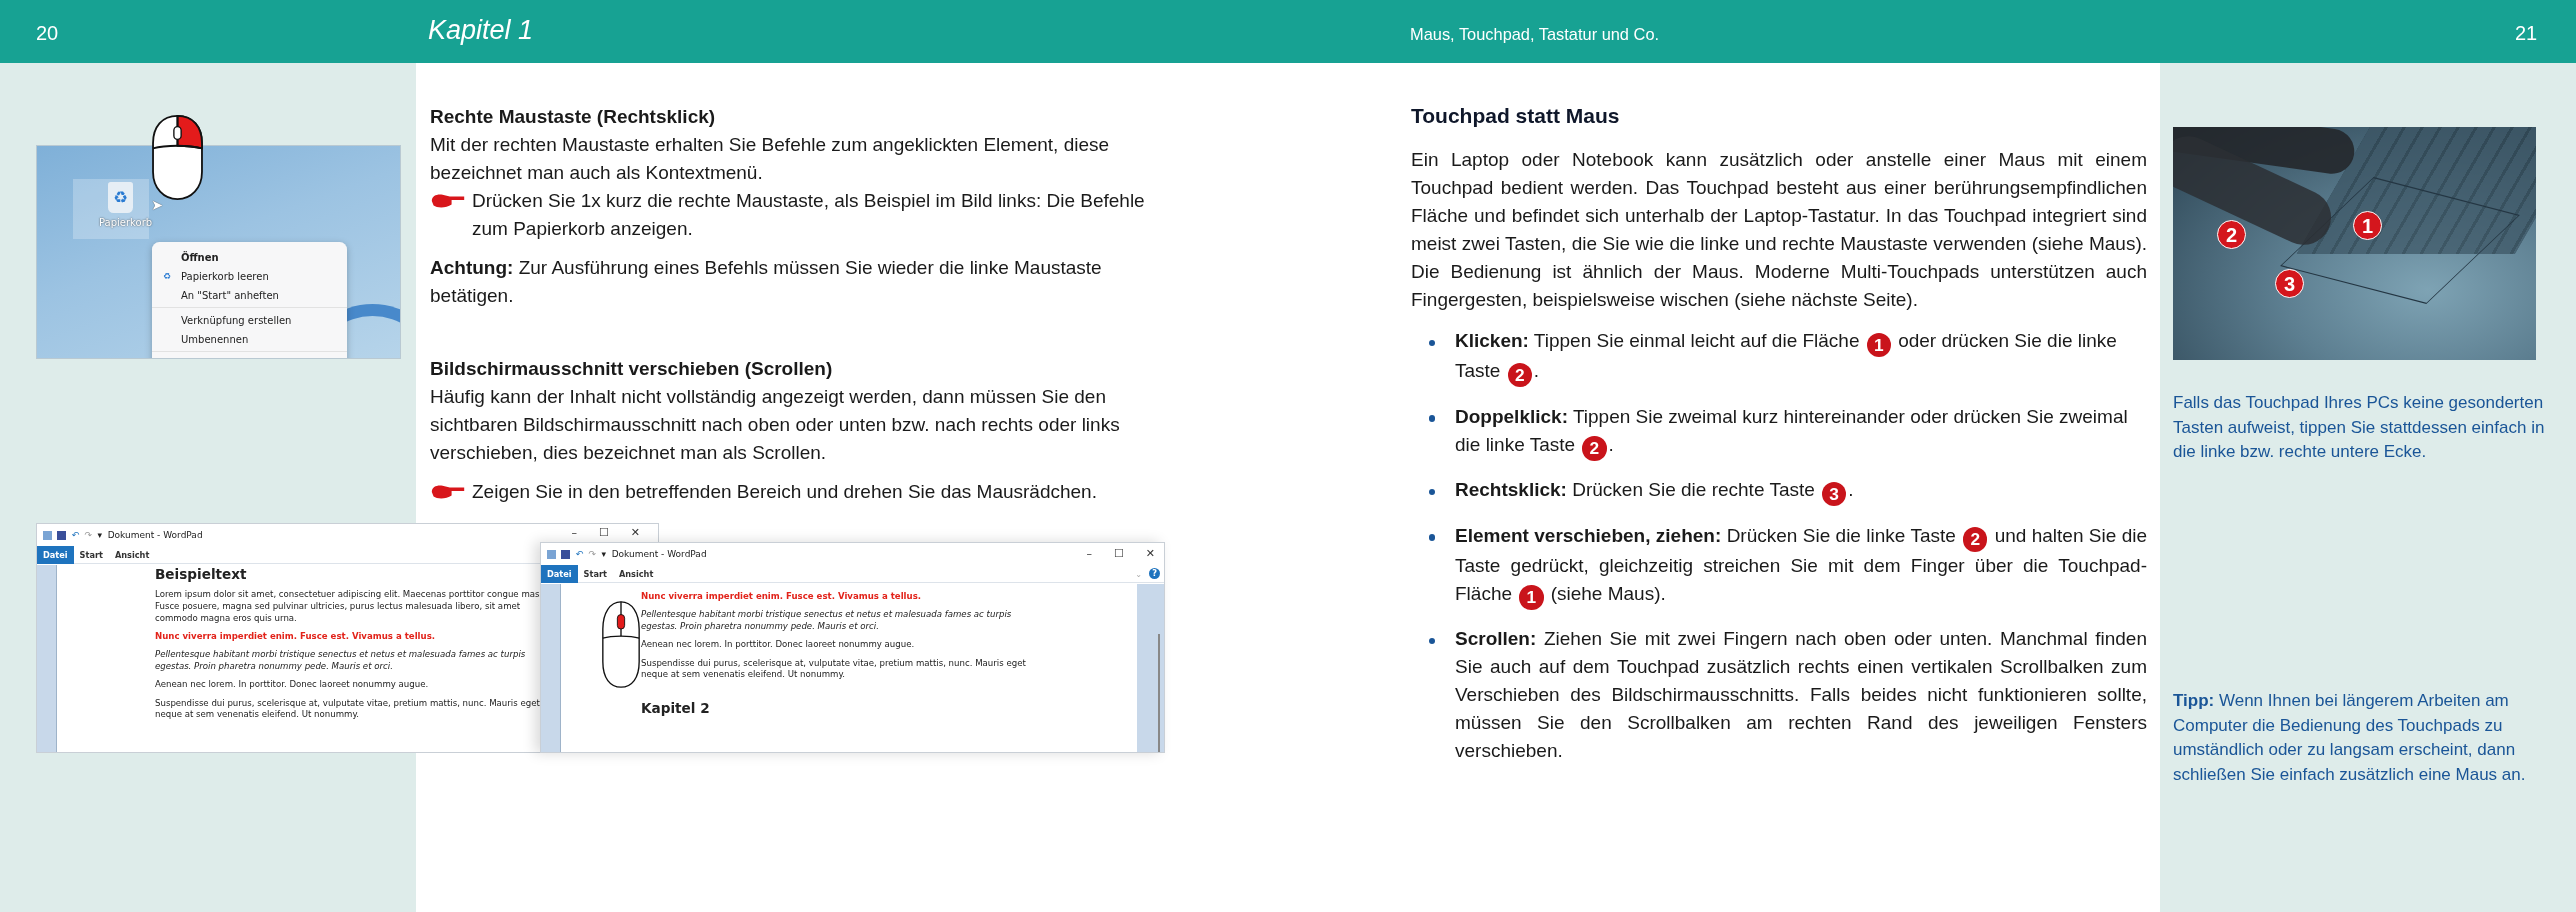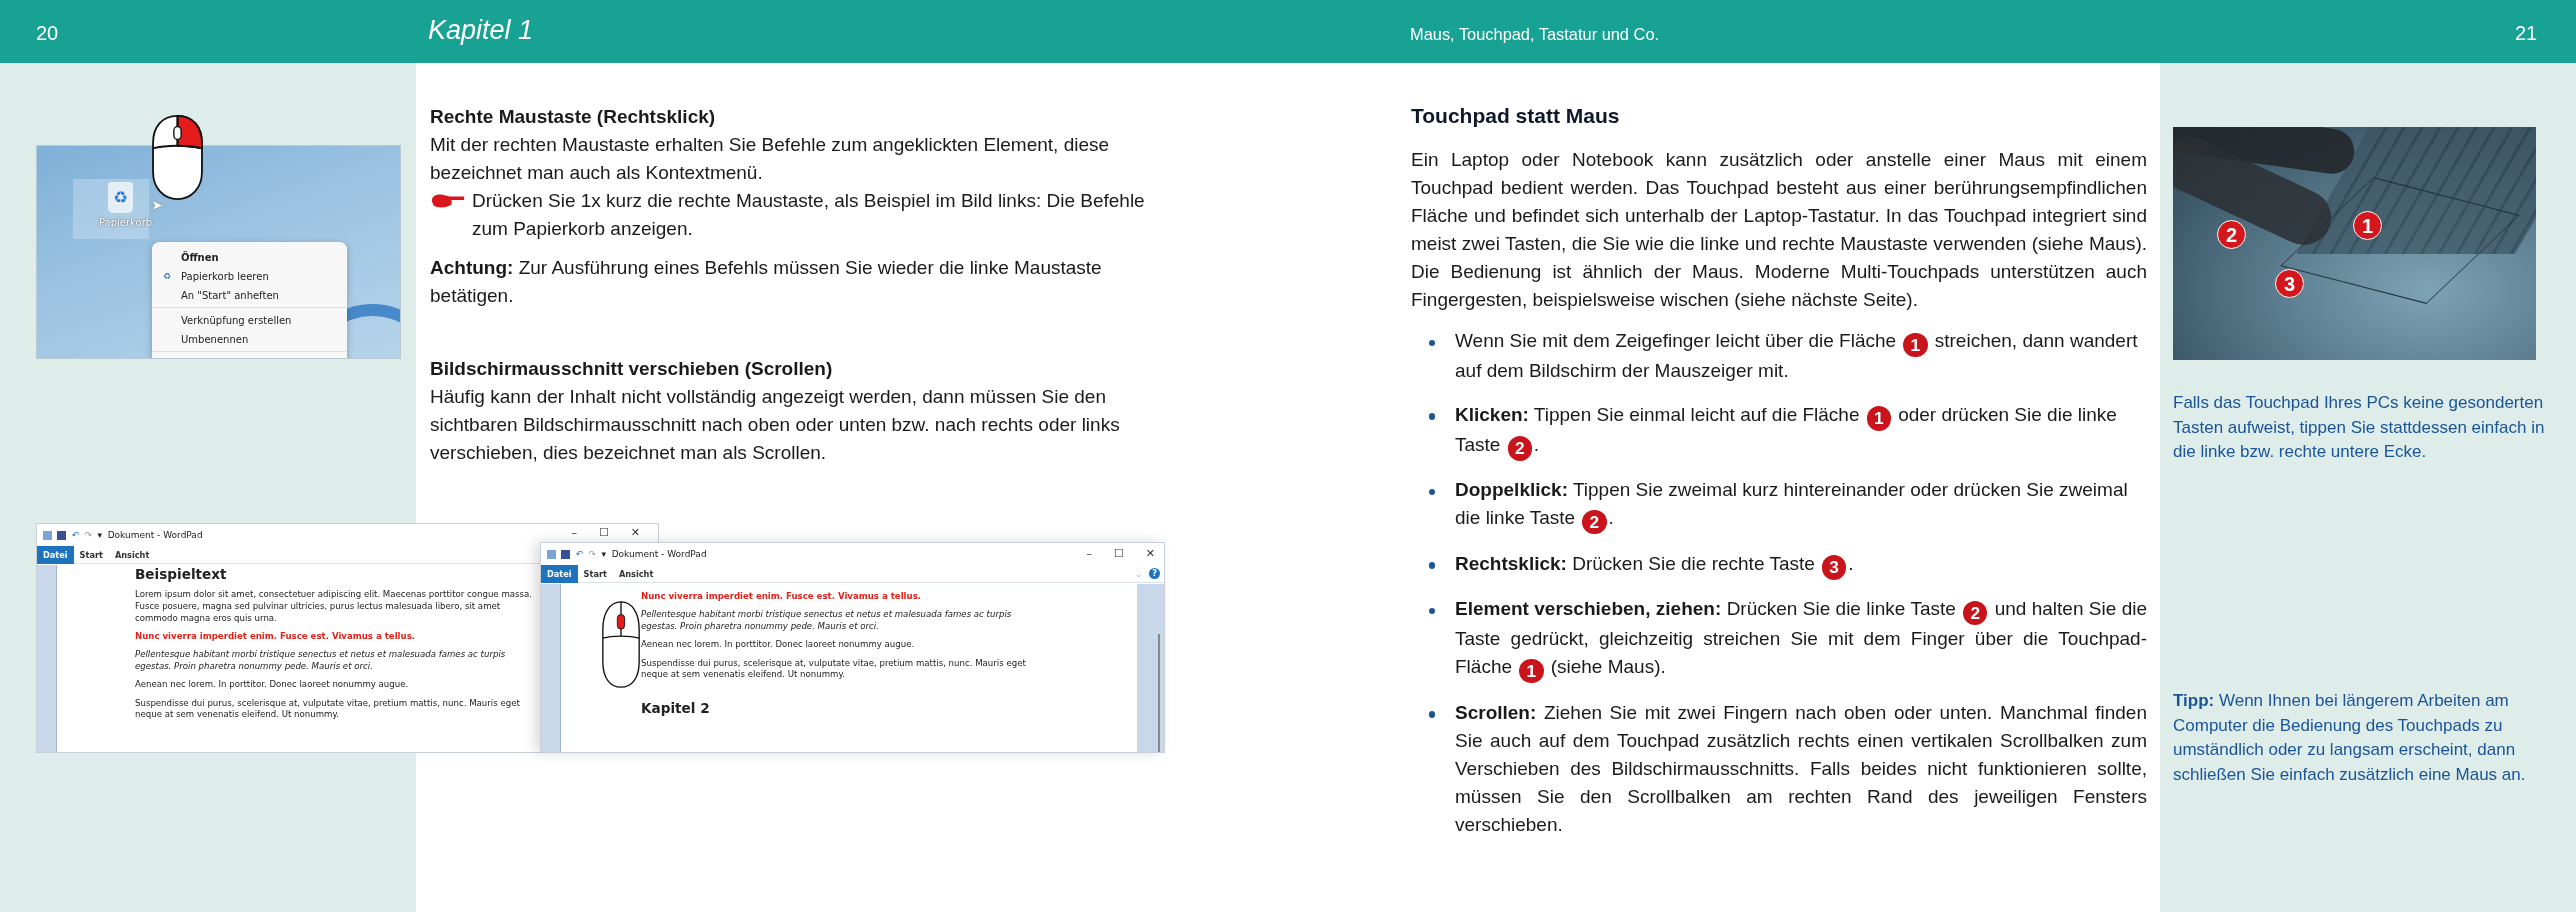--- a/index.html
+++ b/index.html
@@ -128,20 +128,26 @@
         <path d="M2 10 C2 4 8 2 14 3 L22 5 L38 5 L38 9 L24 9 L24 14 C18 18 8 18 4 15 Z" fill="#d8161b"></path>
       </svg>
     <span>Drücken Sie 1x kurz die rechte Maustaste, als Beispiel im Bild links: Die Befehle zum Papierkorb anzeigen.</span>
   </div>
   <div style="margin-top:11px"><b>Achtung:</b> <span>Zur Ausführung eines Befehls müssen Sie wieder die linke Maustaste betätigen.</span></div>
 </div>
 
 <div class="lp" style="top:355px">
   <div class="h">Bildschirmausschnitt verschieben (Scrollen)</div>
   <div>Häufig kann der Inhalt nicht vollständig angezeigt werden, dann müssen Sie den sichtbaren Bildschirmausschnitt nach oben oder unten bzw. nach rechts oder links verschieben, dies bezeichnet man als Scrollen.</div>
+  <div class="step" style="margin-top:11px">
+    <svg class="hand" width="36" height="18" viewBox="0 0 40 20">
+        <path d="M2 10 C2 4 8 2 14 3 L22 5 L38 5 L38 9 L24 9 L24 14 C18 18 8 18 4 15 Z" fill="#d8161b"></path>
+      </svg>
+    <span>Zeigen Sie in den betreffenden Bereich und drehen Sie das Mausrädchen.</span>
+  </div>
 </div>
 
 <div class="wp" style="left:36px;top:523px;width:623px;height:230px">
   <div class="titlebar">
     <span class="qa" style="background:#7aa4d4"></span>
     <span class="qa" style="background:#3a4f9a"></span>
     <span style="color:#1e73be">↶</span>
     <span style="color:#999">↷</span>
     <span>▾</span>
     <span>Dokument - WordPad</span>
@@ -151,21 +157,21 @@
     <span>☐</span>
     <span>✕</span>
   </div>
   <div class="ribbon">
     <span class="tab active">Datei</span>
     <span class="tab">Start</span>
     <span class="tab">Ansicht</span>
   </div>
   <div class="doc">
     <div class="margin-l"></div>
-    <div class="content" style="left:98px;top:3.6px;width:400px">
+    <div class="content" style="left:118px;top:3.6px;width:400px">
       <div class="h1">Beispieltext</div>
       <p>Lorem ipsum dolor sit amet, consectetuer adipiscing elit. Maecenas porttitor congue massa. Fusce posuere, magna sed pulvinar ultricies, purus lectus malesuada libero, sit amet commodo magna eros quis urna.</p>
       <p class="red">Nunc viverra imperdiet enim. Fusce est. Vivamus a tellus.</p>
       <p class="it">Pellentesque habitant morbi tristique senectus et netus et malesuada fames ac turpis egestas. Proin pharetra nonummy pede. Mauris et orci.</p>
       <p>Aenean nec lorem. In porttitor. Donec laoreet nonummy augue.</p>
       <p>Suspendisse dui purus, scelerisque at, vulputate vitae, pretium mattis, nunc. Mauris eget neque at sem venenatis eleifend. Ut nonummy.</p>
     </div>
   </div>
 </div>
 
@@ -207,24 +213,20 @@
       <line x1="22" y1="2" x2="22" y2="40" stroke="#111" stroke-width="1.5"></line>
       <rect x="18" y="16" width="8" height="16" rx="4" fill="#e31b1b" stroke="#111" stroke-width="1"></rect>
     </svg>
   </div>
 </div>
 
 <div class="rp" style="top:102px">
   <div class="title">Touchpad statt Maus</div>
   <div style="margin-top:16.4px;text-align:justify">Ein Laptop oder Notebook kann zusätzlich oder anstelle einer Maus mit einem Touchpad bedient werden. Das Touchpad besteht aus einer berührungsempfindlichen Fläche und befindet sich unterhalb der Laptop-Tastatur. In das Touchpad integriert sind meist zwei Tasten, die Sie wie die linke und rechte Maustaste verwenden (siehe Maus). Die Bedienung ist ähnlich der Maus. Moderne Multi-Touchpads unterstützen auch Fingergesten, beispielsweise wischen (siehe nächste Seite).</div>
   <ul style="margin-top:12.7px">
-    <li><span class="dot"></span>
-      <span>Wenn Sie mit dem Zeigefinger leicht über die Fläche</span>
-      <span class="badge">1</span>
-      <span>streichen, dann wandert auf dem Bildschirm der Mauszeiger mit.</span></li>
     <li><span class="dot"></span>
       <b>Klicken:</b>
       <span>Tippen Sie einmal leicht auf die Fläche</span>
       <span class="badge">1</span>
       <span>oder drücken Sie die linke Taste</span>
       <span class="badge">2</span><span>.</span></li>
     <li><span class="dot"></span>
       <b>Doppelklick:</b>
       <span>Tippen Sie zweimal kurz hintereinander oder drücken Sie zweimal die linke Taste</span>
       <span class="badge">2</span><span>.</span></li>

